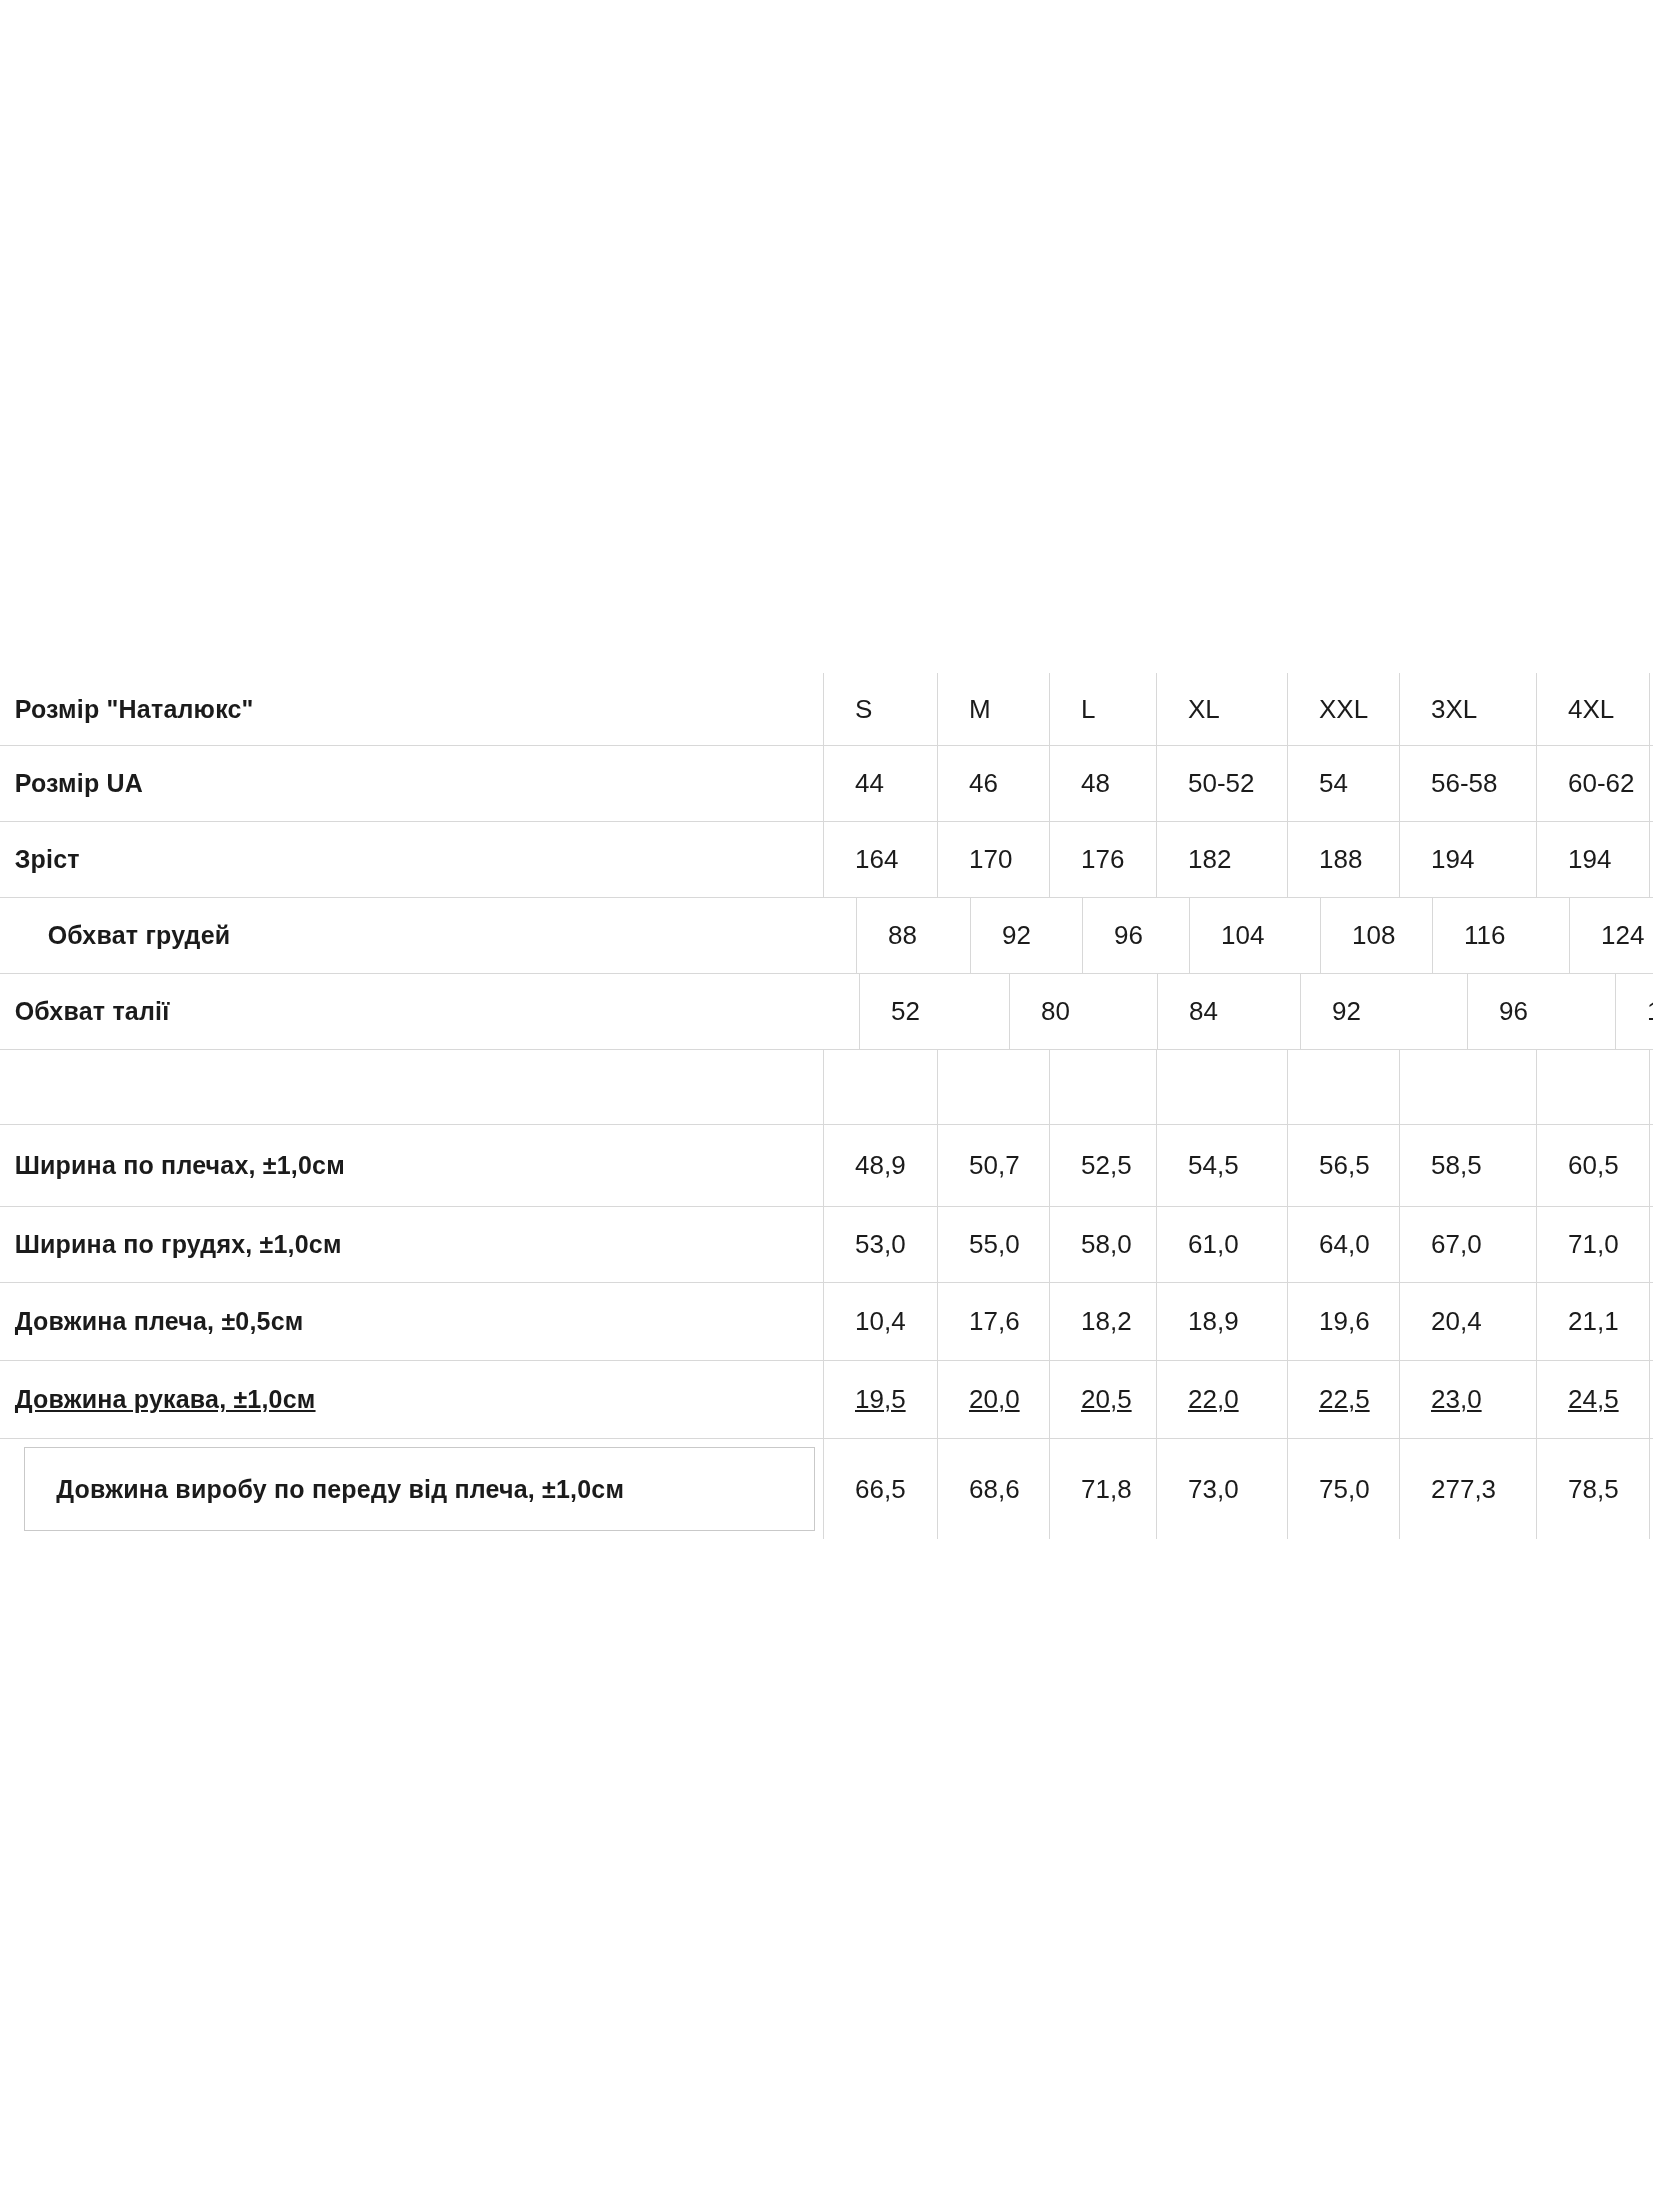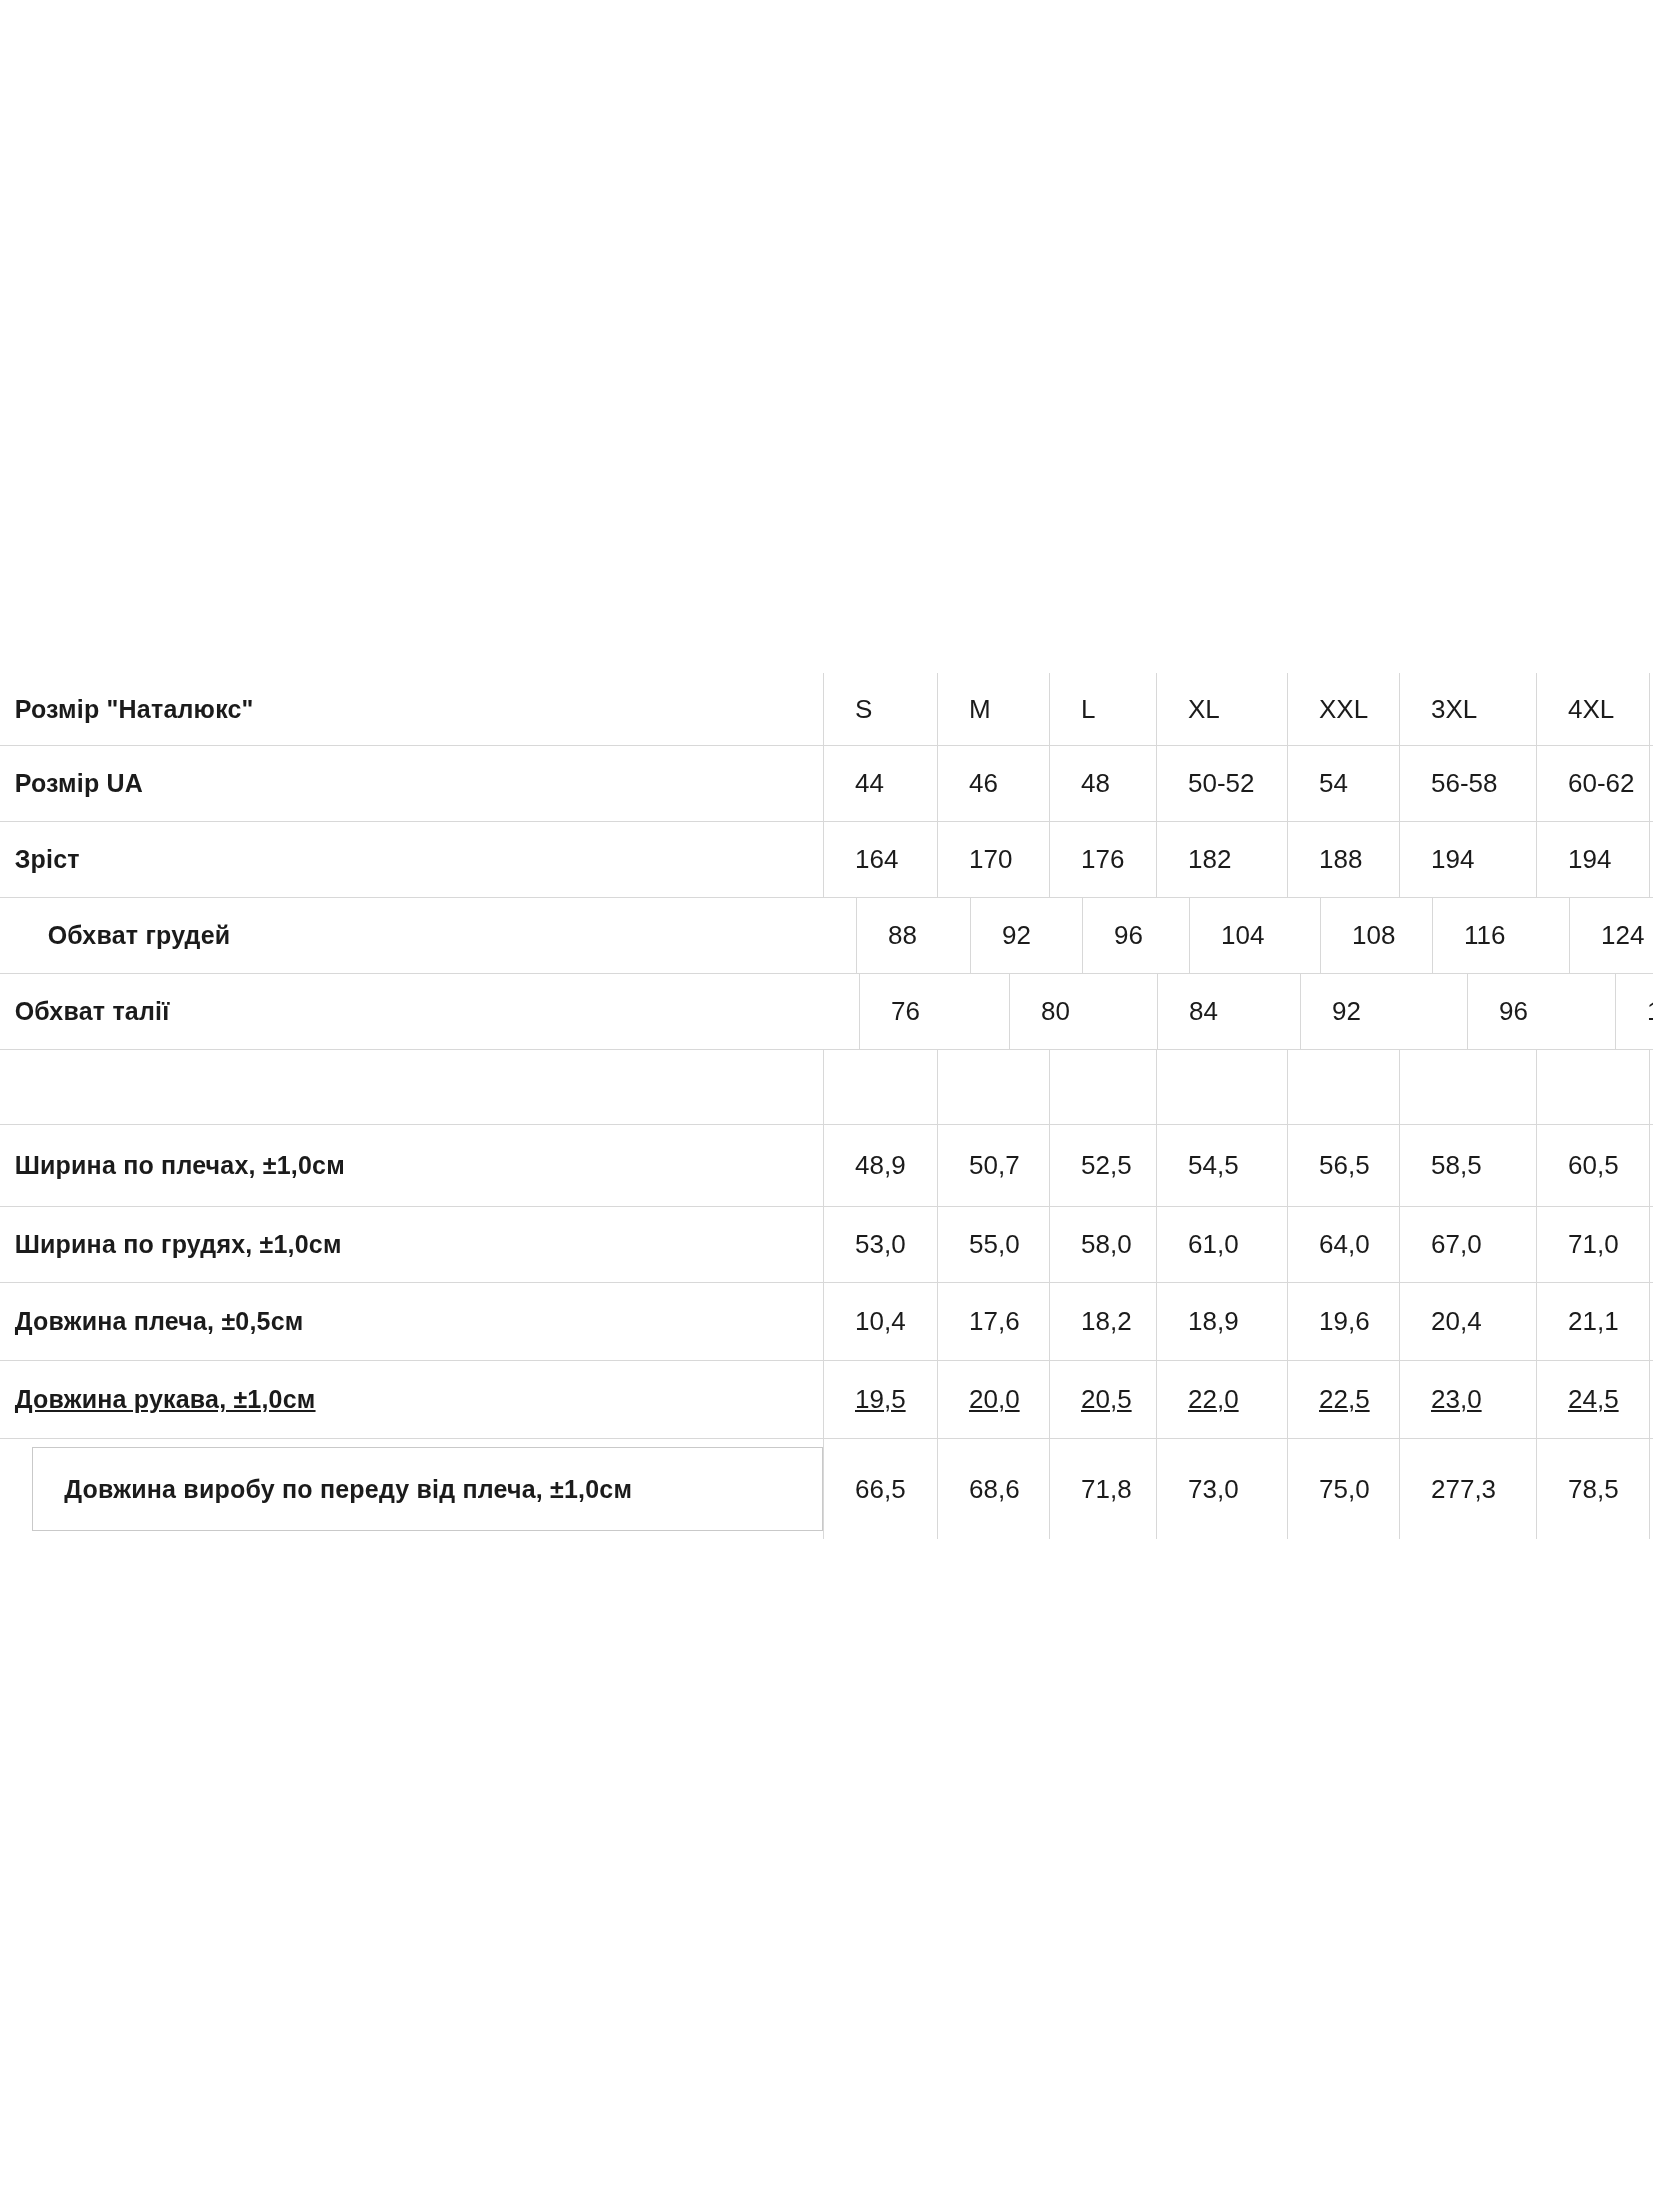--- a/index.html
+++ b/index.html
@@ -56,21 +56,21 @@
   .cell.value {
     border-left: 1.6px solid #d8d8d8;
     padding-left: 31px;
     font-weight: 400;
     font-size: 26px;
   }
   .cell.value.lastcol {
     border-right: 1.6px solid #d8d8d8;
   }
   .trow:nth-child(11) .cell.rowlabel {
-    padding-left: 16px;
+    padding-left: 8px;
   }
   .label-box {
     box-sizing: border-box;
     margin-left: 16.3px;
     margin-top: 0px;
     width: 791px;
     height: 84px;
     border: 1.6px solid #c9c9c9;
     background: #ffffff;
     display: flex;
@@ -121,21 +121,21 @@
       <div class="cell value">88</div>
       <div class="cell value">92</div>
       <div class="cell value">96</div>
       <div class="cell value">104</div>
       <div class="cell value">108</div>
       <div class="cell value">116</div>
       <div class="cell value lastcol">124</div>
     </div>
     <div class="trow">
       <div class="cell rowlabel">Обхват талії</div>
-      <div class="cell value">76</div>
+      <div class="cell value">52</div>
       <div class="cell value">80</div>
       <div class="cell value">84</div>
       <div class="cell value">92</div>
       <div class="cell value">96</div>
       <div class="cell value">104</div>
       <div class="cell value lastcol">112</div>
     </div>
     <div class="trow">
       <div class="cell rowlabel"></div>
       <div class="cell value"></div>

